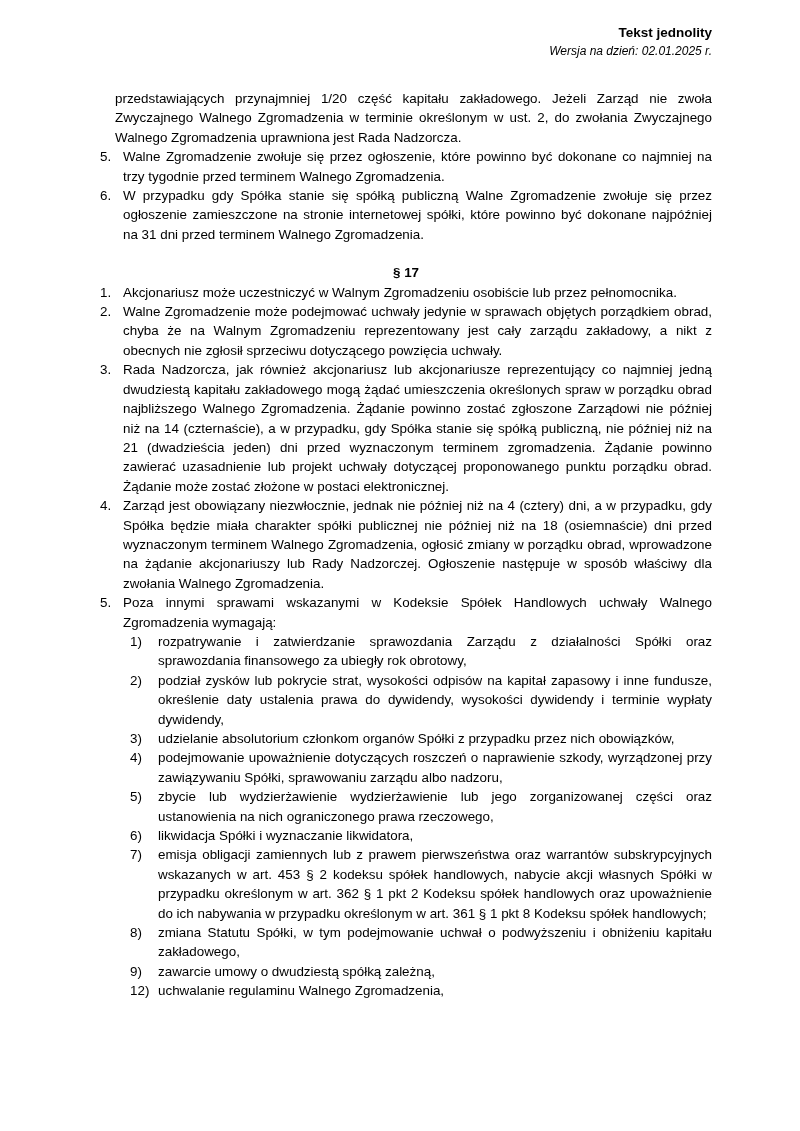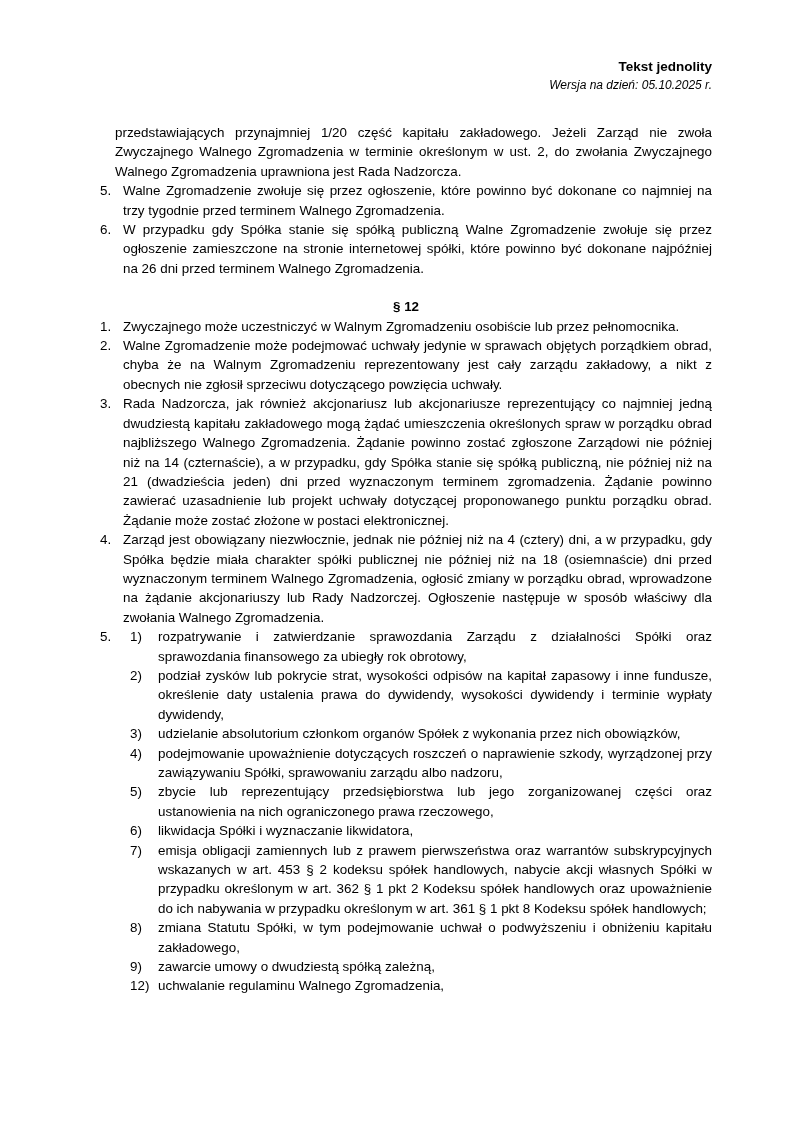--- a/index.html
+++ b/index.html
@@ -6,21 +6,21 @@
   html, body { background: #ffffff; }
   body {
     width: 800px; height: 1131px;
     font-family: "Liberation Sans", sans-serif;
     color: #000;
     position: relative;
     overflow: hidden;
   }
   .page {
     width: 800px; height: 1131px;
-    padding: 58px 88px 60px 100px;
+    padding: 24px 88px 60px 100px;
     background: #fff;
   }
   .doc-header {
     text-align: right;
     margin-bottom: 30px;
   }
   .doc-header .title {
     font-weight: bold;
     font-size: 13.5px;
     line-height: 17px;
@@ -66,78 +66,79 @@
     margin-top: 19px;
   }
 </style>
 </head>
 <body>
 
 <div class="page">
 
   <div class="doc-header">
     <div class="title">Tekst jednolity</div>
-    <div class="version">Wersja na dzień: 05.10.2025 r.</div>
+    <div class="version">Wersja na dzień: 02.01.2025 r.</div>
   </div>
 
   <div class="body-text">
 
     <p class="cont-par">przedstawiających przynajmniej 1/20 część kapitału zakładowego. Jeżeli Zarząd nie zwoła Zwyczajnego Walnego Zgromadzenia w terminie określonym w ust. 2, do zwołania Zwyczajnego Walnego Zgromadzenia uprawniona jest Rada Nadzorcza.</p>
 
     <div class="li l1">
       <span class="num">5.</span>
       <div class="txt">Walne Zgromadzenie zwołuje się przez ogłoszenie, które powinno być dokonane co najmniej na trzy tygodnie przed terminem Walnego Zgromadzenia.</div>
     </div>
     <div class="li l1">
       <span class="num">6.</span>
-      <div class="txt">W przypadku gdy Spółka stanie się spółką publiczną Walne Zgromadzenie zwołuje się przez ogłoszenie zamieszczone na stronie internetowej spółki, które powinno być dokonane najpóźniej na 26 dni przed terminem Walnego Zgromadzenia.</div>
+      <div class="txt">W przypadku gdy Spółka stanie się spółką publiczną Walne Zgromadzenie zwołuje się przez ogłoszenie zamieszczone na stronie internetowej spółki, które powinno być dokonane najpóźniej na 31 dni przed terminem Walnego Zgromadzenia.</div>
     </div>
 
-    <h2 class="section-heading">§ 12</h2>
+    <h2 class="section-heading">§ 17</h2>
 
     <div class="li l1">
       <span class="num">1.</span>
-      <div class="txt">Zwyczajnego może uczestniczyć w Walnym Zgromadzeniu osobiście lub przez pełnomocnika.</div>
+      <div class="txt">Akcjonariusz może uczestniczyć w Walnym Zgromadzeniu osobiście lub przez pełnomocnika.</div>
     </div>
     <div class="li l1">
       <span class="num">2.</span>
       <div class="txt">Walne Zgromadzenie może podejmować uchwały jedynie w sprawach objętych porządkiem obrad, chyba że na Walnym Zgromadzeniu reprezentowany jest cały zarządu zakładowy, a nikt z obecnych nie zgłosił sprzeciwu dotyczącego powzięcia uchwały.</div>
     </div>
     <div class="li l1">
       <span class="num">3.</span>
       <div class="txt">Rada Nadzorcza, jak również akcjonariusz lub akcjonariusze reprezentujący co najmniej jedną dwudziestą kapitału zakładowego mogą żądać umieszczenia określonych spraw w porządku obrad najbliższego Walnego Zgromadzenia. Żądanie powinno zostać zgłoszone Zarządowi nie później niż na 14 (czternaście), a w przypadku, gdy Spółka stanie się spółką publiczną, nie później niż na 21 (dwadzieścia jeden) dni przed wyznaczonym terminem zgromadzenia. Żądanie powinno zawierać uzasadnienie lub projekt uchwały dotyczącej proponowanego punktu porządku obrad. Żądanie może zostać złożone w postaci elektronicznej.</div>
     </div>
     <div class="li l1">
       <span class="num">4.</span>
       <div class="txt">Zarząd jest obowiązany niezwłocznie, jednak nie później niż na 4 (cztery) dni, a w przypadku, gdy Spółka będzie miała charakter spółki publicznej nie później niż na 18 (osiemnaście) dni przed wyznaczonym terminem Walnego Zgromadzenia, ogłosić zmiany w porządku obrad, wprowadzone na żądanie akcjonariuszy lub Rady Nadzorczej. Ogłoszenie następuje w sposób właściwy dla zwołania Walnego Zgromadzenia.</div>
     </div>
 
     <div class="li l1">
       <span class="num">5.</span>
       <div class="txt">
+        <div>Poza innymi sprawami wskazanymi w Kodeksie Spółek Handlowych uchwały Walnego Zgromadzenia wymagają:</div>
         <div class="sublist">
           <div class="li l2">
             <span class="num">1)</span>
             <div class="txt">rozpatrywanie i zatwierdzanie sprawozdania Zarządu z działalności Spółki oraz sprawozdania finansowego za ubiegły rok obrotowy,</div>
           </div>
           <div class="li l2">
             <span class="num">2)</span>
             <div class="txt">podział zysków lub pokrycie strat, wysokości odpisów na kapitał zapasowy i inne fundusze, określenie daty ustalenia prawa do dywidendy, wysokości dywidendy i terminie wypłaty dywidendy,</div>
           </div>
           <div class="li l2">
             <span class="num">3)</span>
-            <div class="txt">udzielanie absolutorium członkom organów Spółek z wykonania przez nich obowiązków,</div>
+            <div class="txt">udzielanie absolutorium członkom organów Spółki z przypadku przez nich obowiązków,</div>
           </div>
           <div class="li l2">
             <span class="num">4)</span>
             <div class="txt">podejmowanie upoważnienie dotyczących roszczeń o naprawienie szkody, wyrządzonej przy zawiązywaniu Spółki, sprawowaniu zarządu albo nadzoru,</div>
           </div>
           <div class="li l2">
             <span class="num">5)</span>
-            <div class="txt">zbycie lub reprezentujący przedsiębiorstwa lub jego zorganizowanej części oraz ustanowienia na nich ograniczonego prawa rzeczowego,</div>
+            <div class="txt">zbycie lub wydzierżawienie wydzierżawienie lub jego zorganizowanej części oraz ustanowienia na nich ograniczonego prawa rzeczowego,</div>
           </div>
           <div class="li l2">
             <span class="num">6)</span>
             <div class="txt">likwidacja Spółki i wyznaczanie likwidatora,</div>
           </div>
           <div class="li l2">
             <span class="num">7)</span>
             <div class="txt">emisja obligacji zamiennych lub z prawem pierwszeństwa oraz warrantów subskrypcyjnych wskazanych w art. 453 § 2 kodeksu spółek handlowych, nabycie akcji własnych Spółki w przypadku określonym w art. 362 § 1 pkt 2 Kodeksu spółek handlowych oraz upoważnienie do ich nabywania w przypadku określonym w art. 361 § 1 pkt 8 Kodeksu spółek handlowych;</div>
           </div>
           <div class="li l2">

